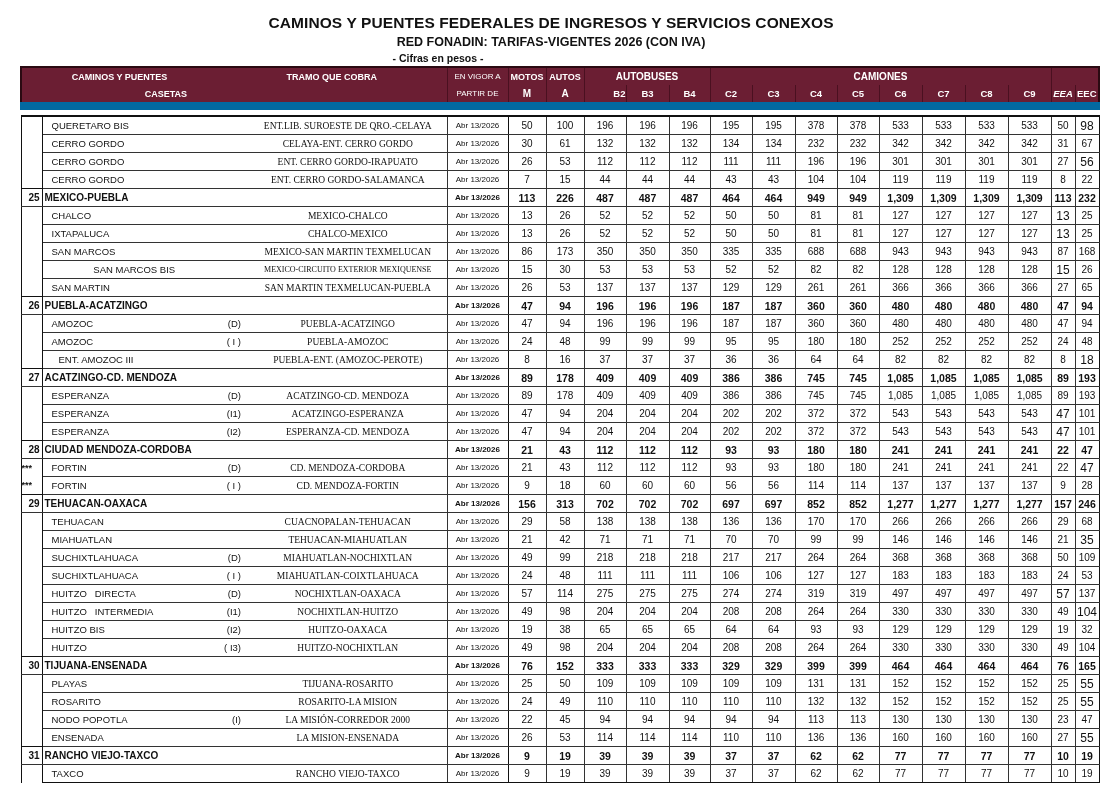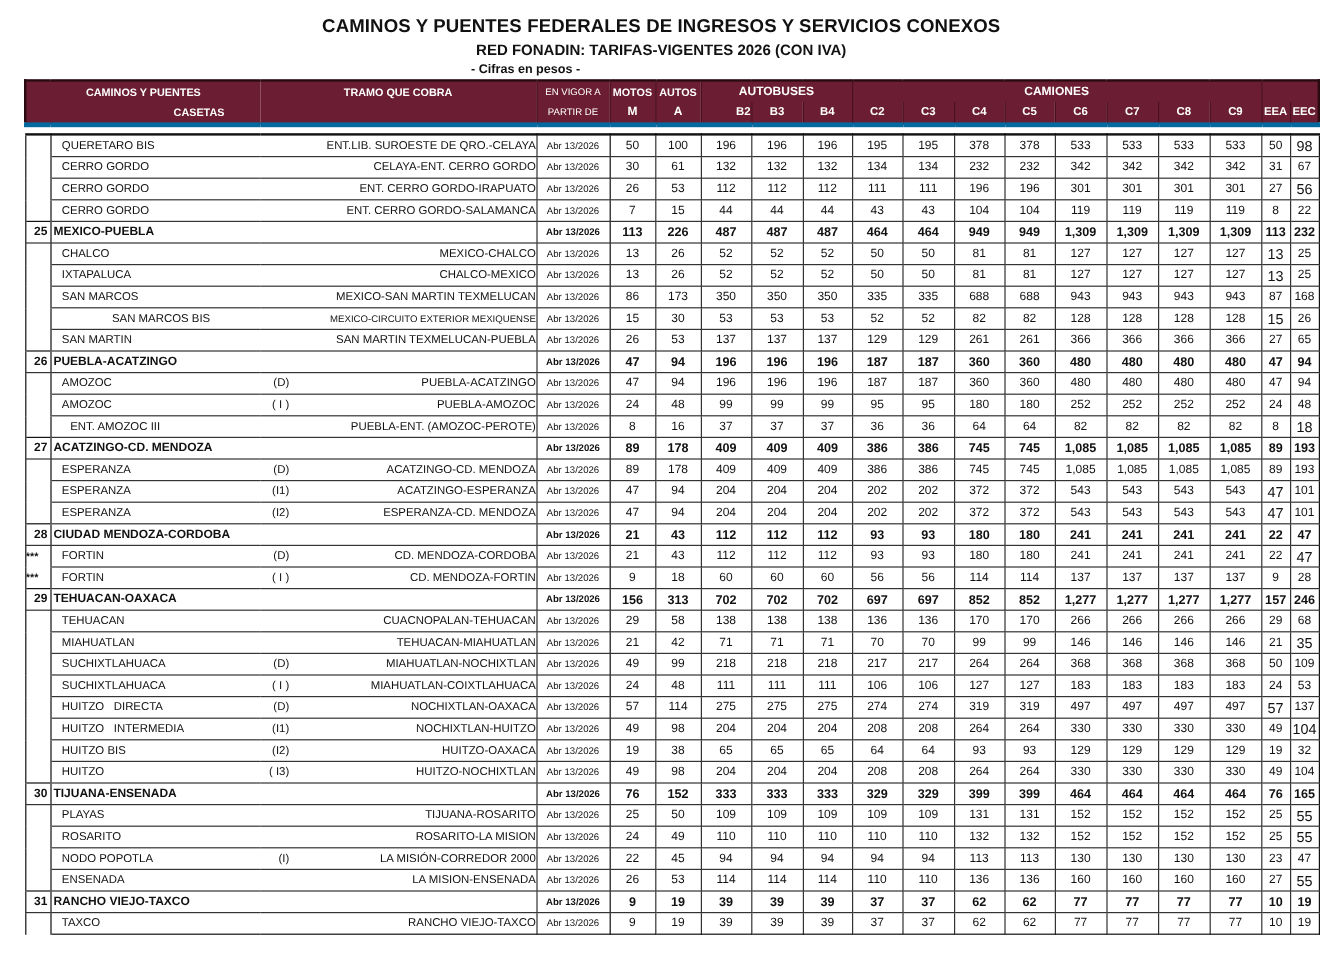--- a/index.html
+++ b/index.html
@@ -4,32 +4,32 @@
 <style>
   html, body { margin: 0; padding: 0; background: #ffffff; }
   body { width: 1102px; height: 805px; position: relative; overflow: hidden; font-family: "Liberation Sans", "DejaVu Sans", sans-serif; color: #111; }
   .titles { position: absolute; left: 0; top: 0; width: 1102px; text-align: center; }
   .t1 { position: absolute; left: 0; width: 1102px; top: 14px; font-size: 15.5px; font-weight: bold; letter-spacing: 0.1px; }
   .t2 { position: absolute; left: 0; width: 1102px; top: 35px; font-size: 12.5px; font-weight: bold; }
   .t3 { position: absolute; left: 0; width: 876px; top: 52px; font-size: 10.5px; font-weight: bold; }
   table { position: absolute; left: 20px; top: 66px; border-collapse: collapse; table-layout: fixed; width: 1063px; }
   th { background: #6b1e33; color: #fff; font-size: 9px; font-weight: bold; height: 17px; padding: 0; border-left: 1px solid #4a1020; border-right: 1px solid #4a1020; }
   thead tr:first-child th { border-top: 2px solid #2a0a12; }
-  thead tr:last-child th { border-bottom: 4px solid #0369a1; }
+  thead tr:last-child th { border-bottom: 8px solid #0369a1; }
   th.nb { border-left: none; border-right: none; }
   th.sm { font-weight: normal; font-size: 8px; }
   .gap td { height: 5px; padding: 0; border: none; border-bottom: 2px solid #111; }
   td { font-size: 9.5px; height: 17px; padding: 0; border: 1px solid #333; text-align: center; white-space: nowrap; overflow: hidden; }
   td.num { font-size: 10px; }
   td.idx { font-weight: bold; font-size: 10px; text-align: right; padding-right: 2px; border-left: 1.5px solid #111; border-right: 1.5px solid #111; }
   td.idx.blank { border-top: none; border-bottom: none; }
   td.stars { text-align: left; font-size: 9px; }
   td.name { text-align: left; padding-left: 9px; border-right: none; }
   td.dir { text-align: right; padding-right: 4px; border-left: none; border-right: none; font-size: 9.5px; }
-  td.tramo { text-align: right; padding-left: 4px; border-left: none; font-size: 9.5px; }
+  td.tramo { text-align: center; padding-left: 4px; border-left: none; font-size: 9.5px; font-family: Liberation Serif, serif; }
   td.tramo.small { font-size: 8px; }
   td.date { font-size: 8px; border-left: 1.5px solid #111; border-right: 1.5px solid #111; }
   tr.group td { font-weight: bold; border-top: 1.5px solid #111; }
   tr.group td.gname { text-align: left; padding-left: 2px; font-size: 10px; }
   tr.group td.num { font-size: 10.5px; }
   td.big { font-size: 12px; }
   td.last { border-right: 1.5px solid #111; }
   tbody tr:last-child td { border-bottom: 1.5px solid #111; }
 </style>
 </head>
@@ -85,21 +85,21 @@
         <th style="font-size: 9.5px;">B3</th>
         <th style="font-size: 9.5px;">B4</th>
         <th style="font-size: 9.5px; margin-top: 36px;">C2</th>
         <th style="font-size: 9.5px;">C3</th>
         <th style="font-size: 9.5px;">C4</th>
         <th style="font-size: 9.5px;">C5</th>
         <th style="font-size: 9.5px;">C6</th>
         <th style="font-size: 9.5px;">C7</th>
         <th style="font-size: 9.5px;">C8</th>
         <th style="font-size: 9.5px;">C9</th>
-        <th style="font-size: 9.5px;">EEA</th>
+        <th style="font-size: 9.5px; font-style: italic;">EEA</th>
         <th style="font-size: 9.5px; border-right: 2px solid rgb(42, 10, 18);">EEC</th>
       </tr>
   </thead>
   <tbody id="tbody">
     <tr class="gap">
         <td colspan="20"></td>
       </tr>
   <tr>
         <td class="idx blank"></td>
         <td class="name" style="white-space: pre;">QUERETARO BIS</td>

